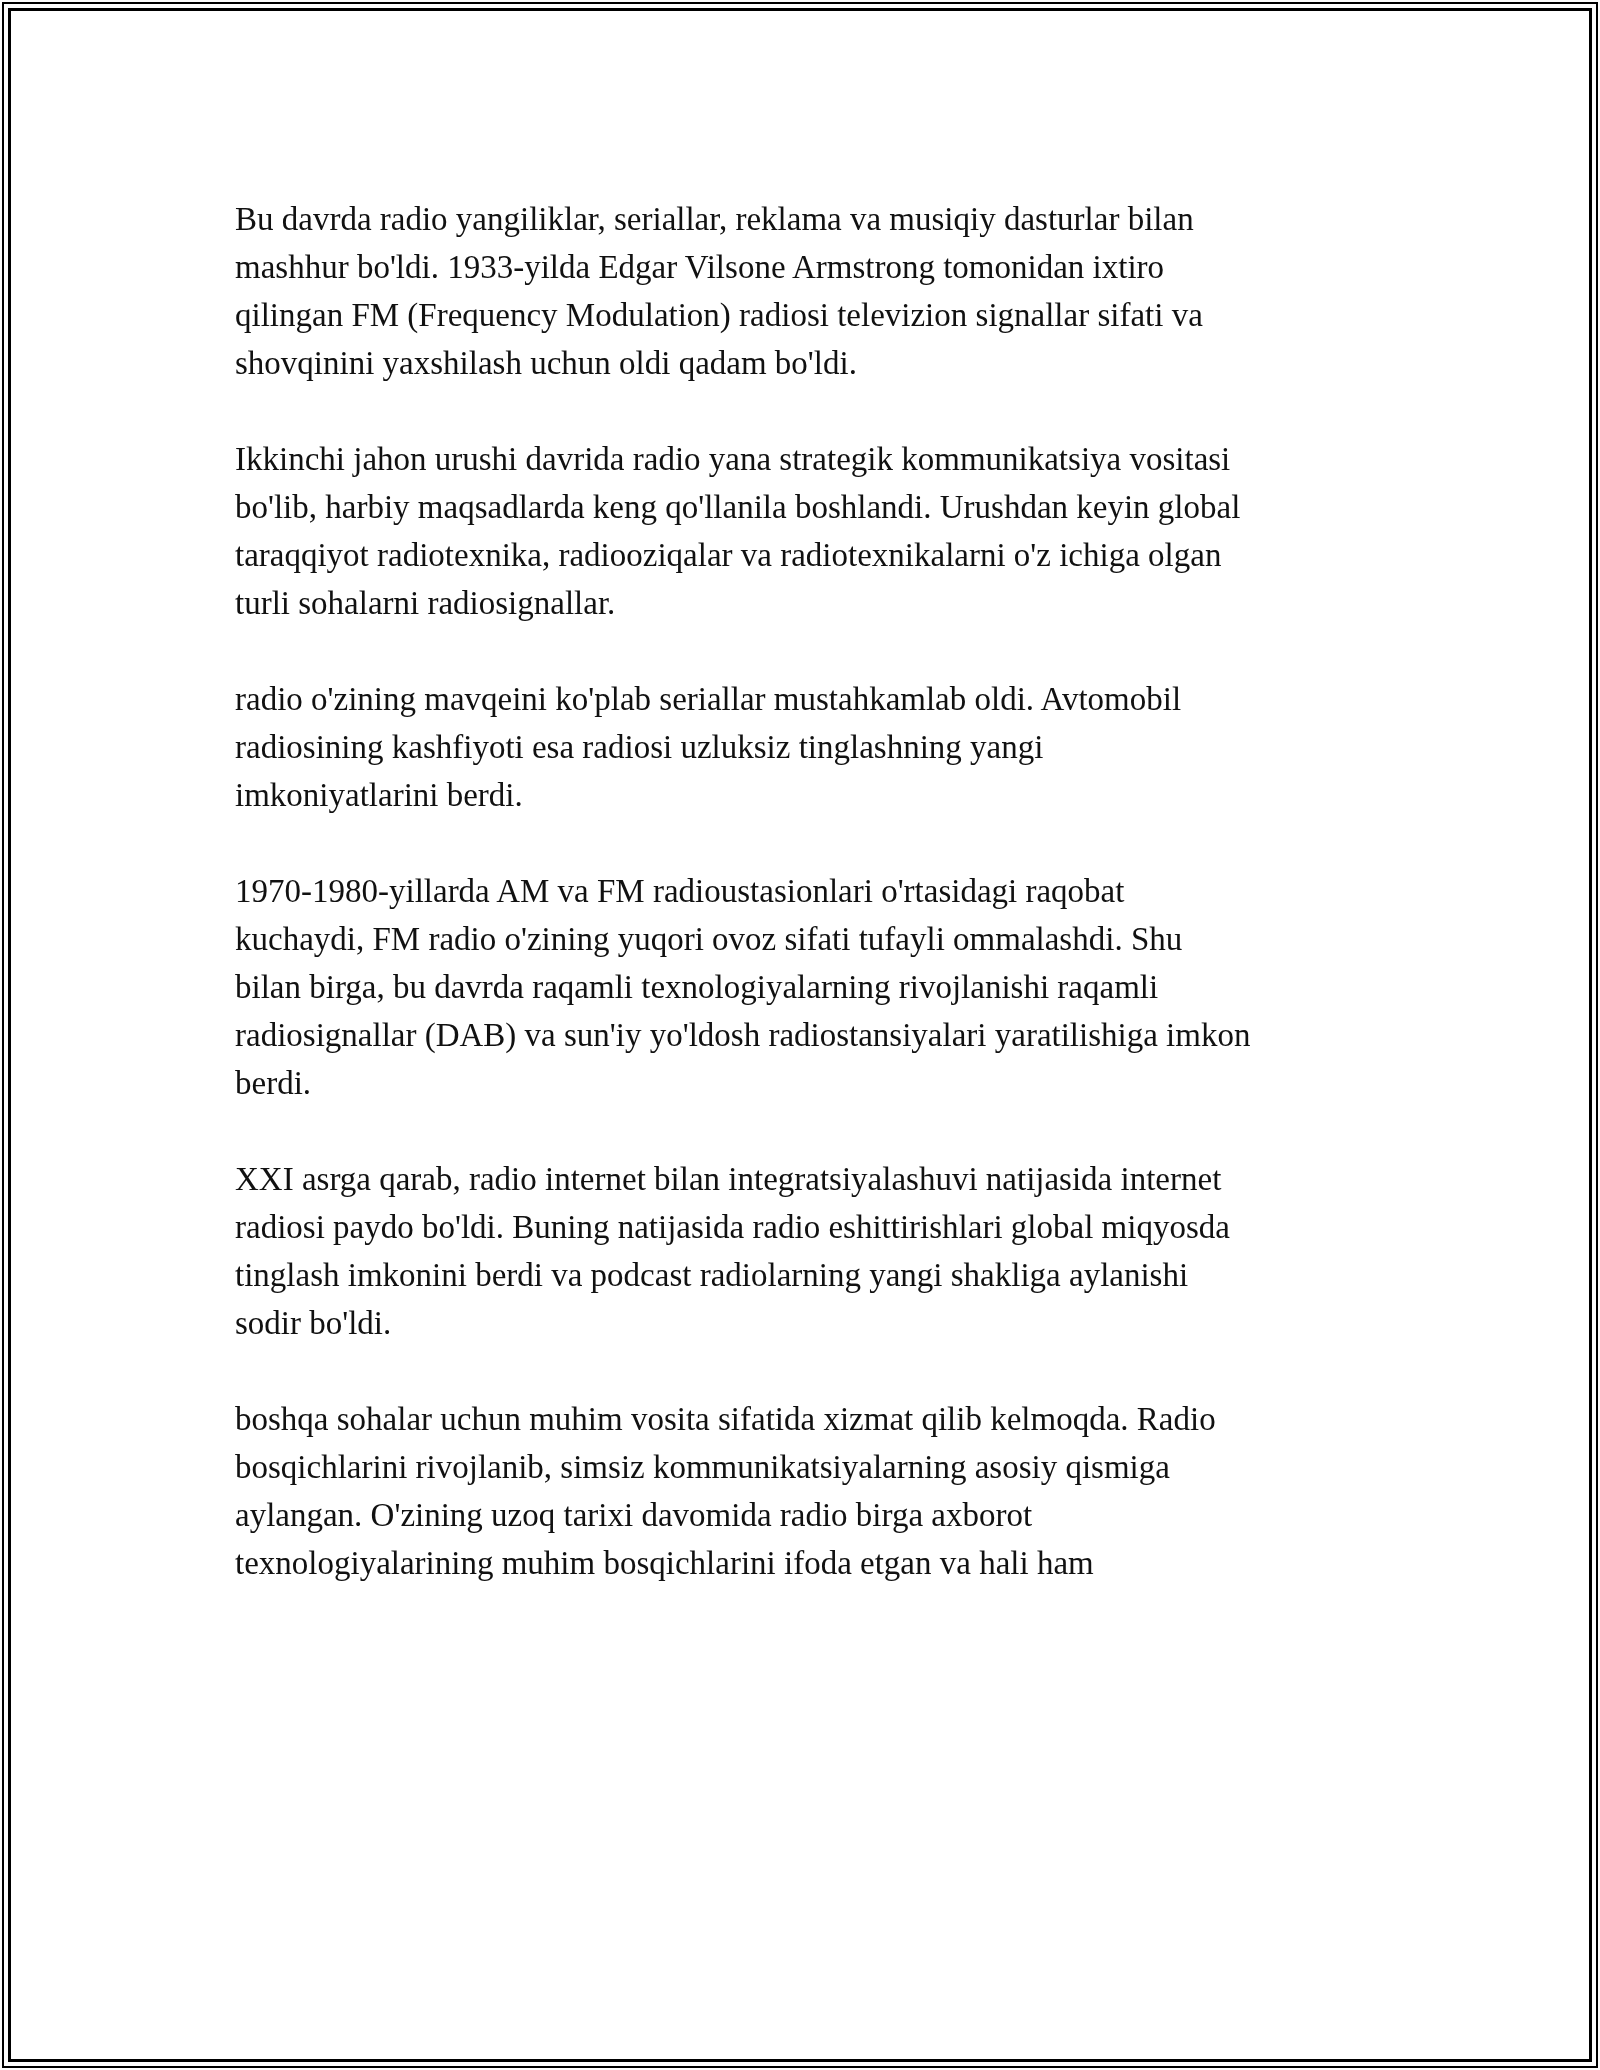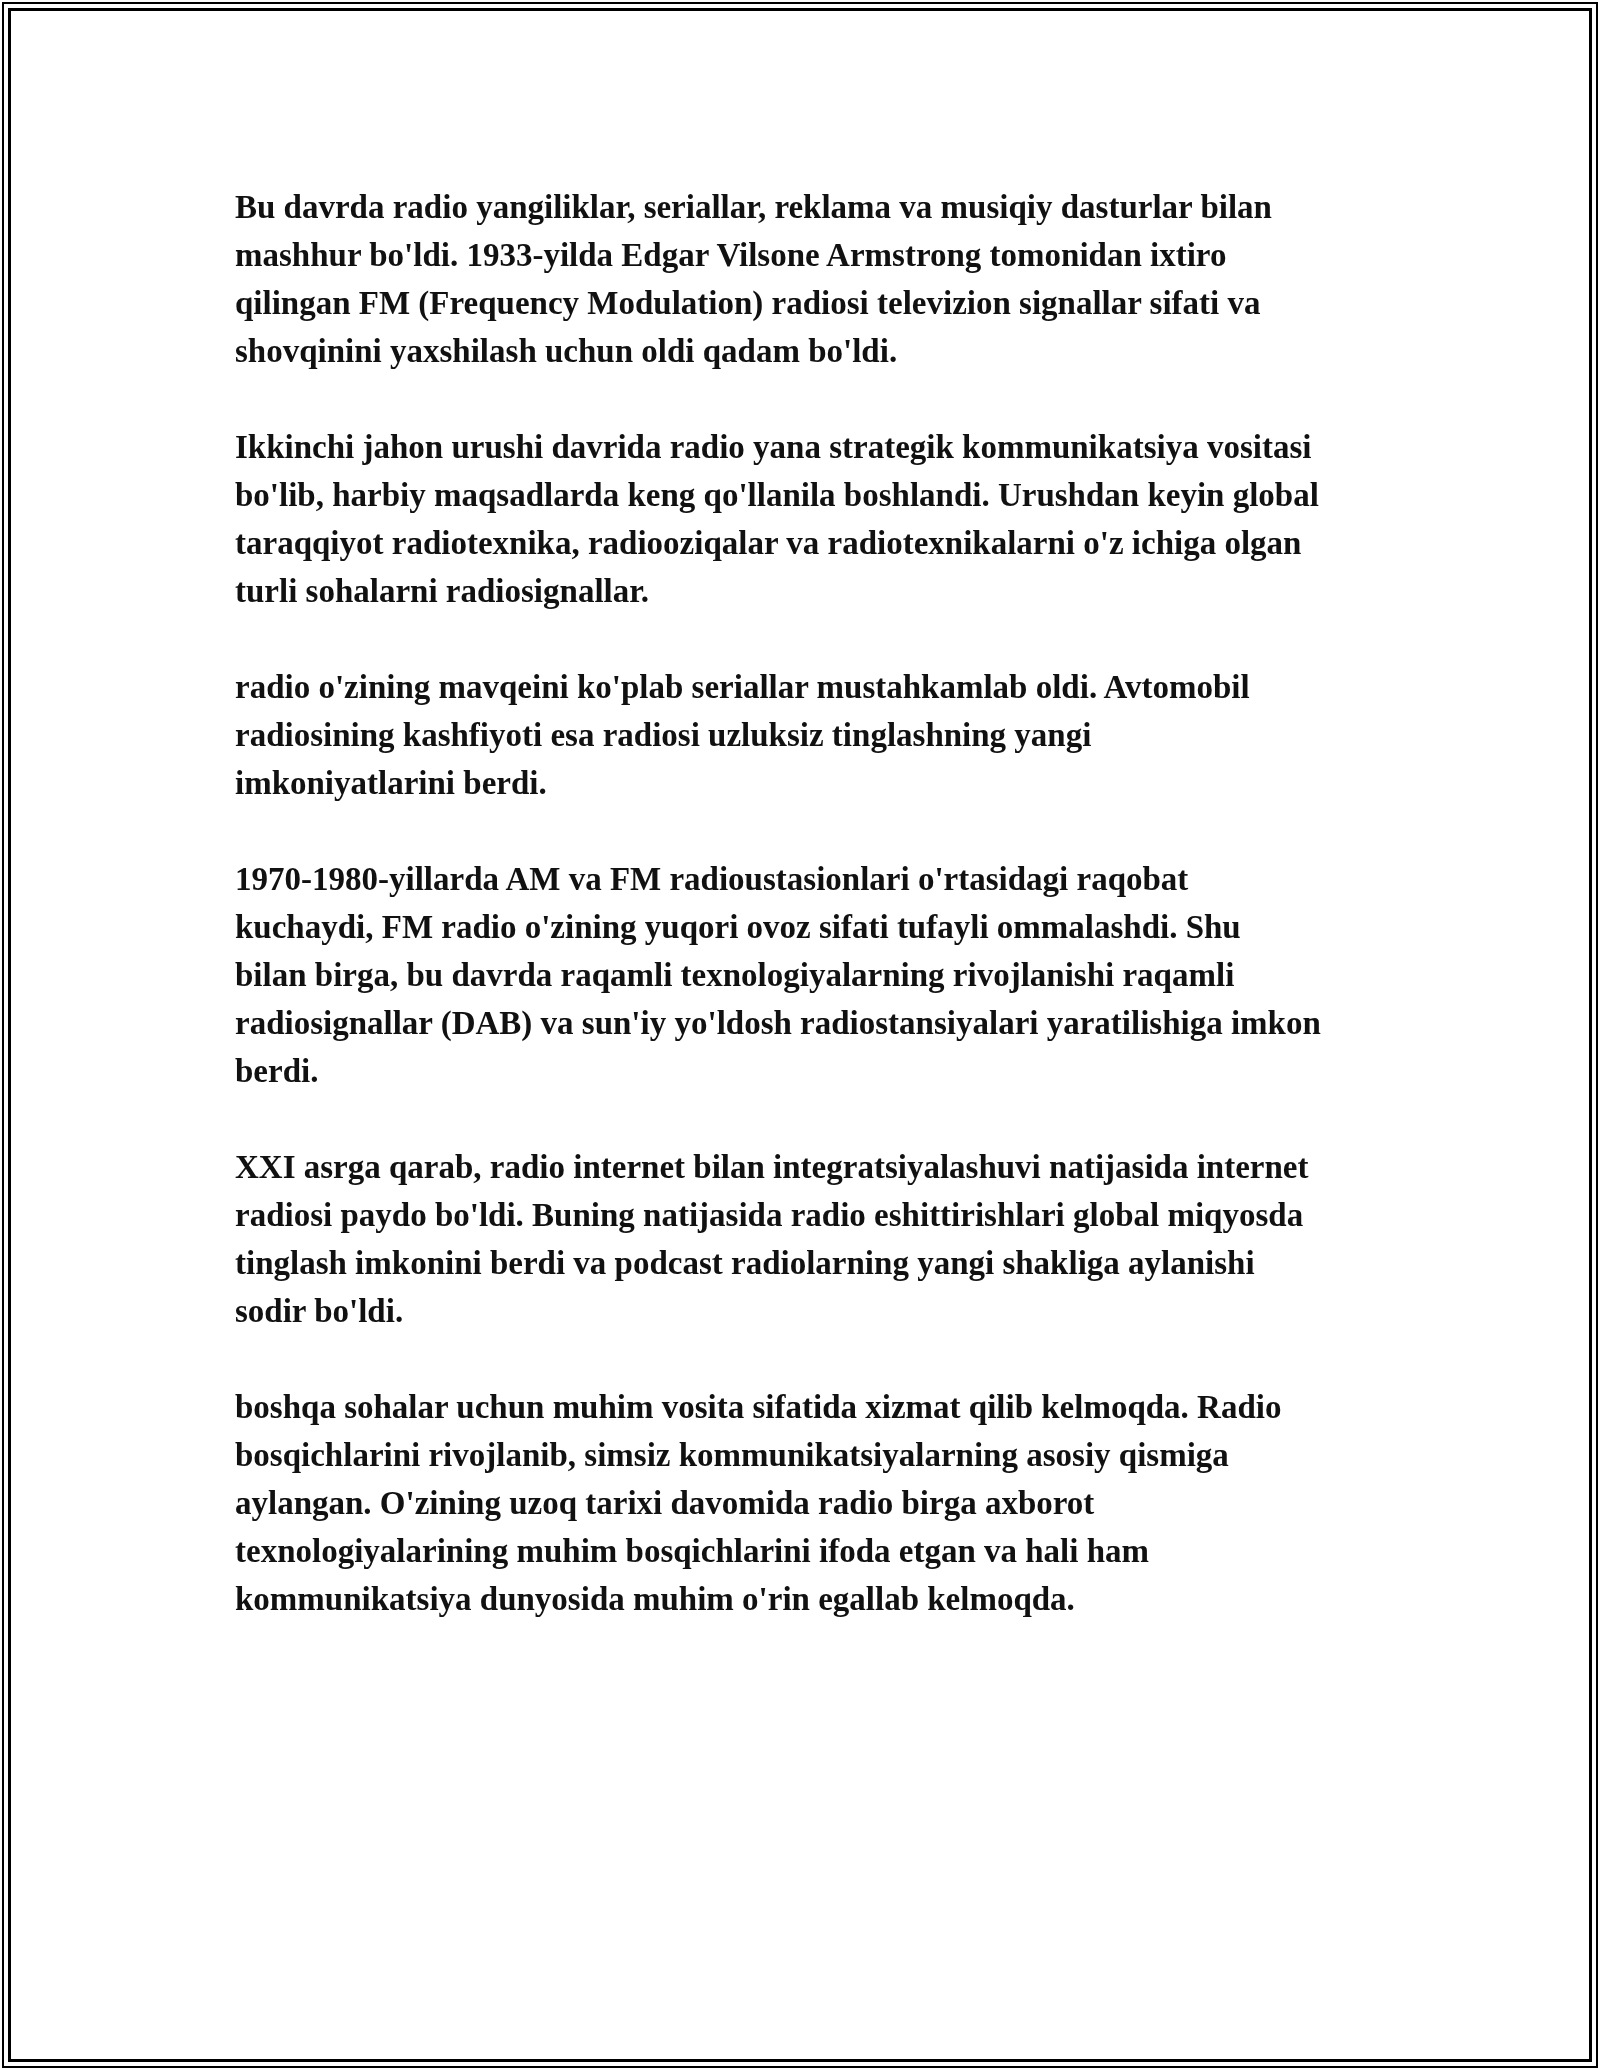--- a/index.html
+++ b/index.html
@@ -30,22 +30,21 @@
     position: absolute;
     left: 235px;
     top: 183px;
     right: 60px;
     font-family: "Liberation Serif", "DejaVu Serif", serif;
     font-size: 33px;
     line-height: 48px;
     color: var(--text-color, #111111);
   }
   .para {
-    margin: 0 0 48px 0;
-    font-weight: bold;
+    margin: 12px 0 48px 0;
   }
   .para:last-child {
     margin-bottom: 0;
   }
   .line {
     white-space: nowrap;
   }
 </style>
 </head>
 <body>
@@ -82,16 +81,15 @@
         <div class="line">XXI asrga qarab, radio internet bilan integratsiyalashuvi natijasida internet</div>
         <div class="line">radiosi paydo bo'ldi. Buning natijasida radio eshittirishlari global miqyosda</div>
         <div class="line">tinglash imkonini berdi va podcast radiolarning yangi shakliga aylanishi</div>
         <div class="line">sodir bo'ldi.</div>
       </div>
       <div class="para">
         <div class="line">boshqa sohalar uchun muhim vosita sifatida xizmat qilib kelmoqda. Radio</div>
         <div class="line">bosqichlarini rivojlanib, simsiz kommunikatsiyalarning asosiy qismiga</div>
         <div class="line">aylangan. O'zining uzoq tarixi davomida radio birga axborot</div>
         <div class="line">texnologiyalarining muhim bosqichlarini ifoda etgan va hali ham</div>
-        <div class="line">kommunikatsiya dunyosida muhim o'rin egallab kelmoqda.</div>
       </div>
     </div>
 </div>
 
 </body></html>

